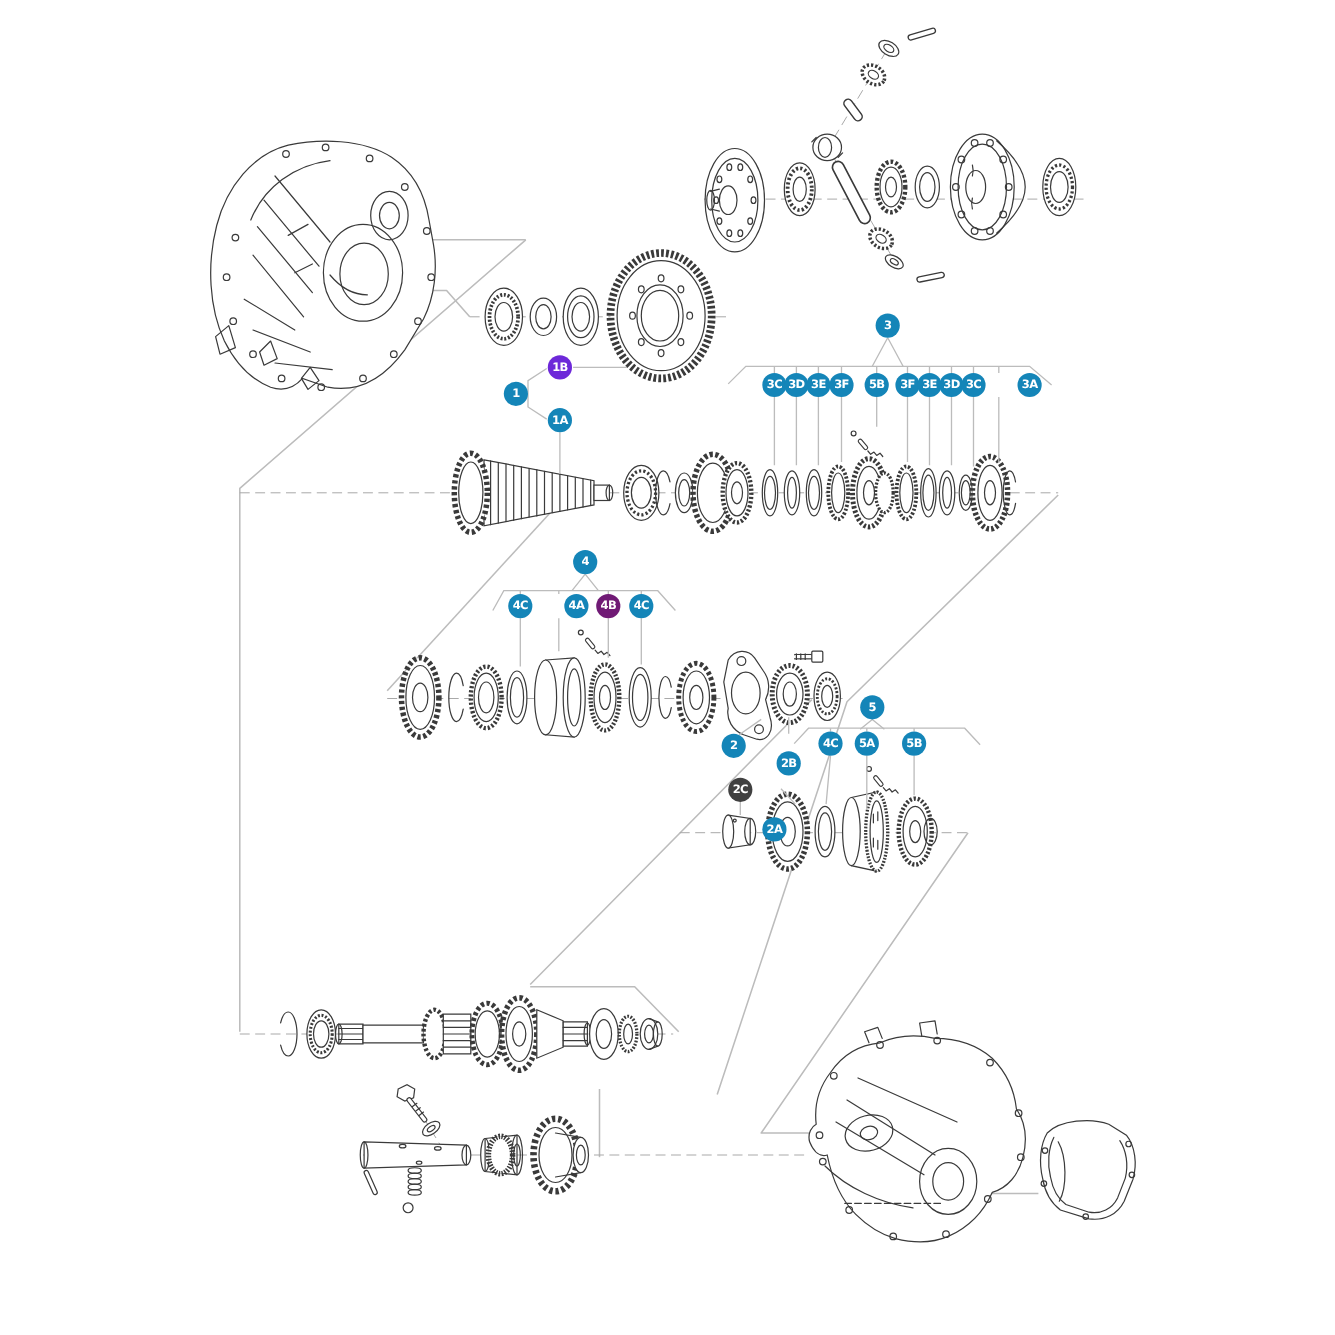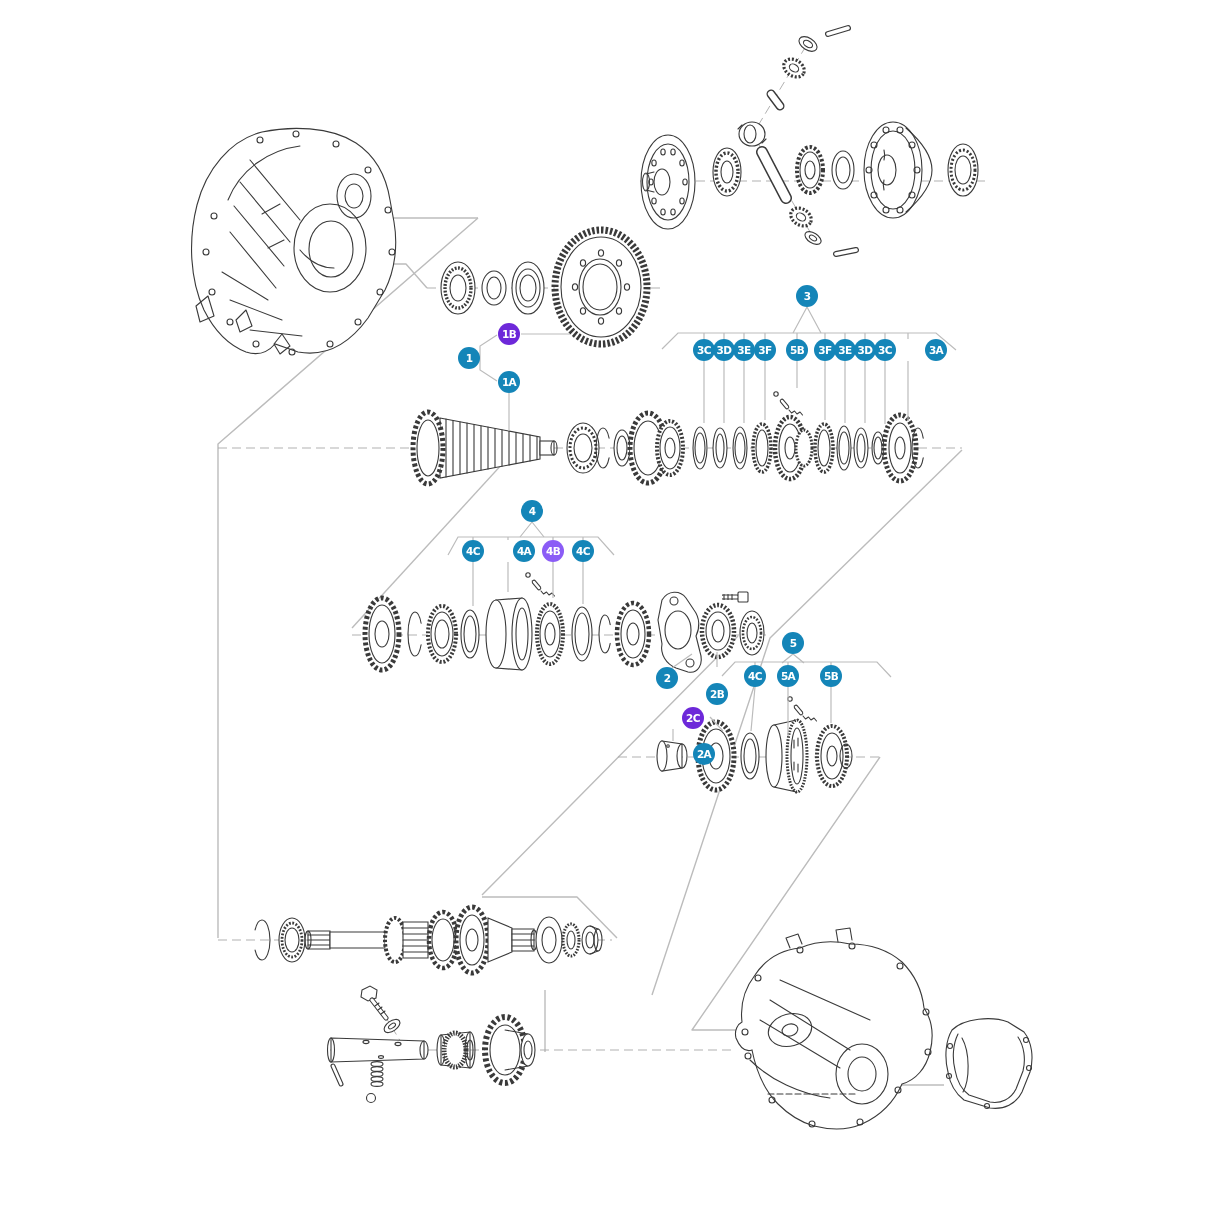--- a/index.html
+++ b/index.html
@@ -453,24 +453,24 @@
       <div class="badge" style="left: 765px; top: 350px; background: rgb(20, 133, 184); color: rgb(255, 255, 255);">3F</div>
       <div class="badge" style="left: 797px; top: 350px; background: rgb(20, 133, 184); color: rgb(255, 255, 255);">5B</div>
       <div class="badge" style="left: 825px; top: 350px; background: rgb(20, 133, 184); color: rgb(255, 255, 255);">3F</div>
       <div class="badge" style="left: 845px; top: 350px; background: rgb(20, 133, 184); color: rgb(255, 255, 255);">3E</div>
       <div class="badge" style="left: 865px; top: 350px; background: rgb(20, 133, 184); color: rgb(255, 255, 255);">3D</div>
       <div class="badge" style="left: 885px; top: 350px; background: rgb(20, 133, 184); color: rgb(255, 255, 255);">3C</div>
       <div class="badge" style="left: 908px; top: 350px; background: rgb(20, 133, 184); color: rgb(255, 255, 255); margin-left: 28px;">3A</div>
       <div class="badge" style="left: 532px; top: 511px; background: rgb(20, 133, 184); color: rgb(255, 255, 255);">4</div>
       <div class="badge" style="left: 473px; top: 551px; background: rgb(20, 133, 184); color: rgb(255, 255, 255);">4C</div>
       <div class="badge" style="left: 508px; top: 551px; background: rgb(20, 133, 184); color: rgb(255, 255, 255); margin-left: 16px;">4A</div>
-      <div class="badge" style="left: 553px; top: 551px; background: #8b5cf6; color: rgb(255, 255, 255);">4B</div>
+      <div class="badge" style="left: 553px; top: 551px; background: #701a75; color: rgb(255, 255, 255);">4B</div>
       <div class="badge" style="left: 583px; top: 551px; background: rgb(20, 133, 184); color: rgb(255, 255, 255);">4C</div>
       <div class="badge" style="left: 793px; top: 643px; background: rgb(20, 133, 184); color: rgb(255, 255, 255);">5</div>
       <div class="badge" style="left: 667px; top: 678px; background: rgb(20, 133, 184); color: rgb(255, 255, 255);">2</div>
       <div class="badge" style="left: 717px; top: 694px; background: rgb(20, 133, 184); color: rgb(255, 255, 255);">2B</div>
       <div class="badge" style="left: 755px; top: 676px; background: rgb(20, 133, 184); color: rgb(255, 255, 255);">4C</div>
       <div class="badge" style="left: 788px; top: 676px; background: rgb(20, 133, 184); color: rgb(255, 255, 255);">5A</div>
       <div class="badge" style="left: 831px; top: 676px; background: rgb(20, 133, 184); color: rgb(255, 255, 255);">5B</div>
       <div class="badge" style="left: 704px; top: 708px; background: rgb(20, 133, 184); color: rgb(255, 255, 255); margin-top: 46px;">2A</div>
-      <div class="badge" style="left: 673px; top: 718px; background: #6d28d9; color: rgb(255, 255, 255); margin-left: 20px;">2C</div>
+      <div class="badge" style="left: 673px; top: 718px; background: #404040; color: rgb(255, 255, 255);">2C</div>
     </div>
 </div>
 
 </body></html>

